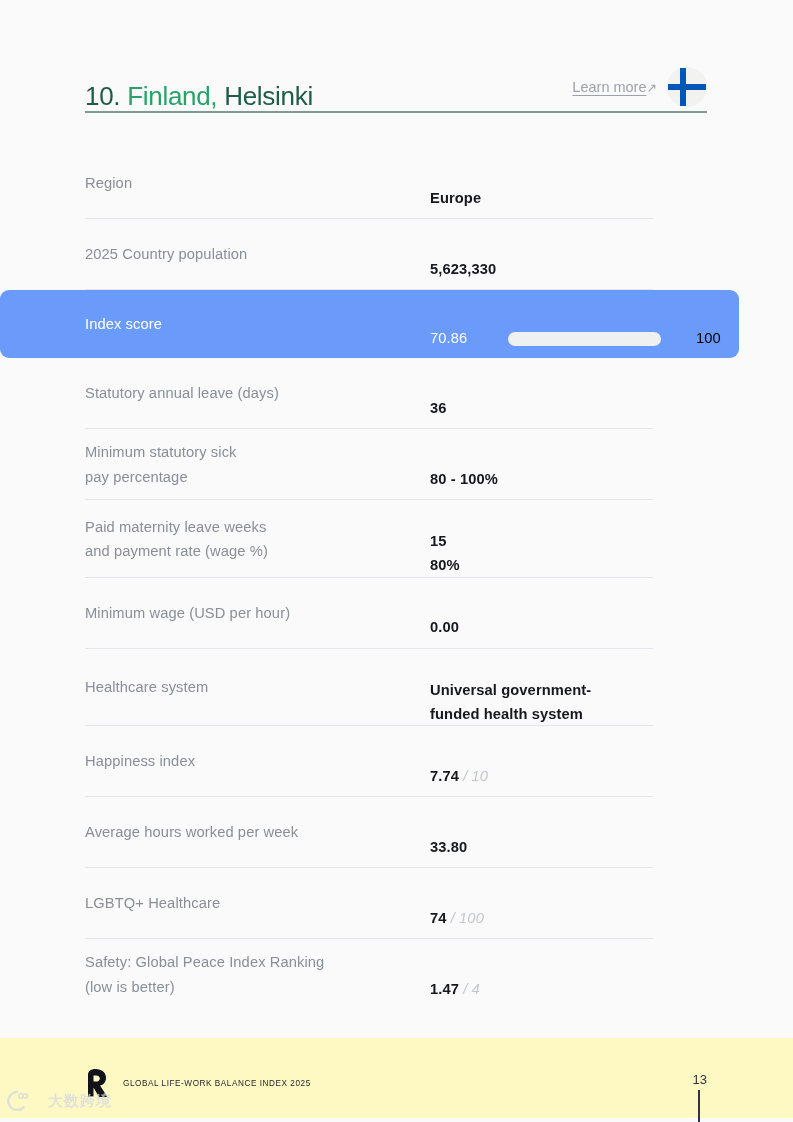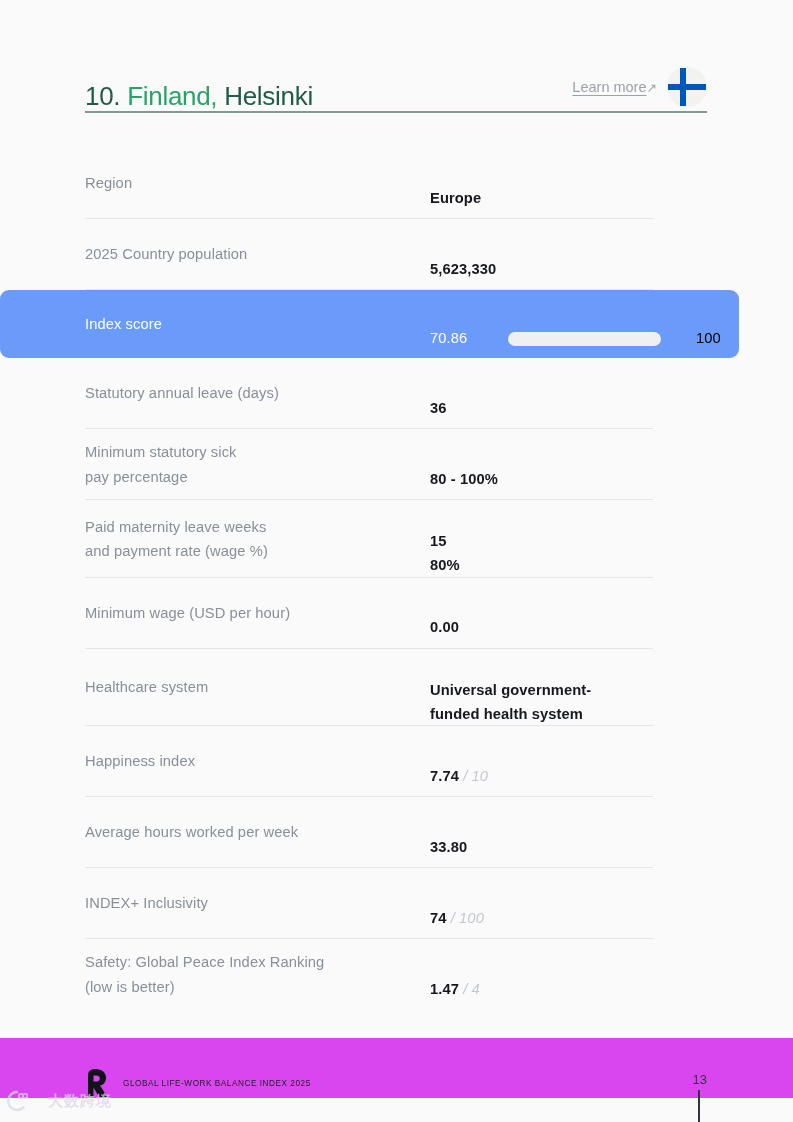--- a/index.html
+++ b/index.html
@@ -188,22 +188,22 @@
     color: #000000;
     font-weight: 400;
   }
 
   
   .footer {
     position: absolute;
     left: 0;
     right: 0;
     top: 1038px;
-    height: 60px;
-    background: #d946ef;
+    height: 80px;
+    background: #fef9c3;
   }
   .footer-inner {
     position: absolute;
     left: 85px;
     right: 86px;
     top: 30px;
     display: flex;
     align-items: center;
   }
   .footer-logo {
@@ -346,21 +346,21 @@
       <span class="divider"></span>
     </div>
 
     <div class="row">
       <div class="cell-label">Average hours worked per week</div>
       <div class="cell-value">33.80</div>
       <span class="divider"></span>
     </div>
 
     <div class="row">
-      <div class="cell-label">INDEX+ Inclusivity</div>
+      <div class="cell-label">LGBTQ+ Healthcare</div>
       <div class="cell-value">
         <span>74</span>
         <span class="denom">/ 100</span>
       </div>
       <span class="divider"></span>
     </div>
 
     <div class="row no-divider">
       <div class="cell-label multiline">Safety: Global Peace Index Ranking<br>(low is better)</div>
       <div class="cell-value">

